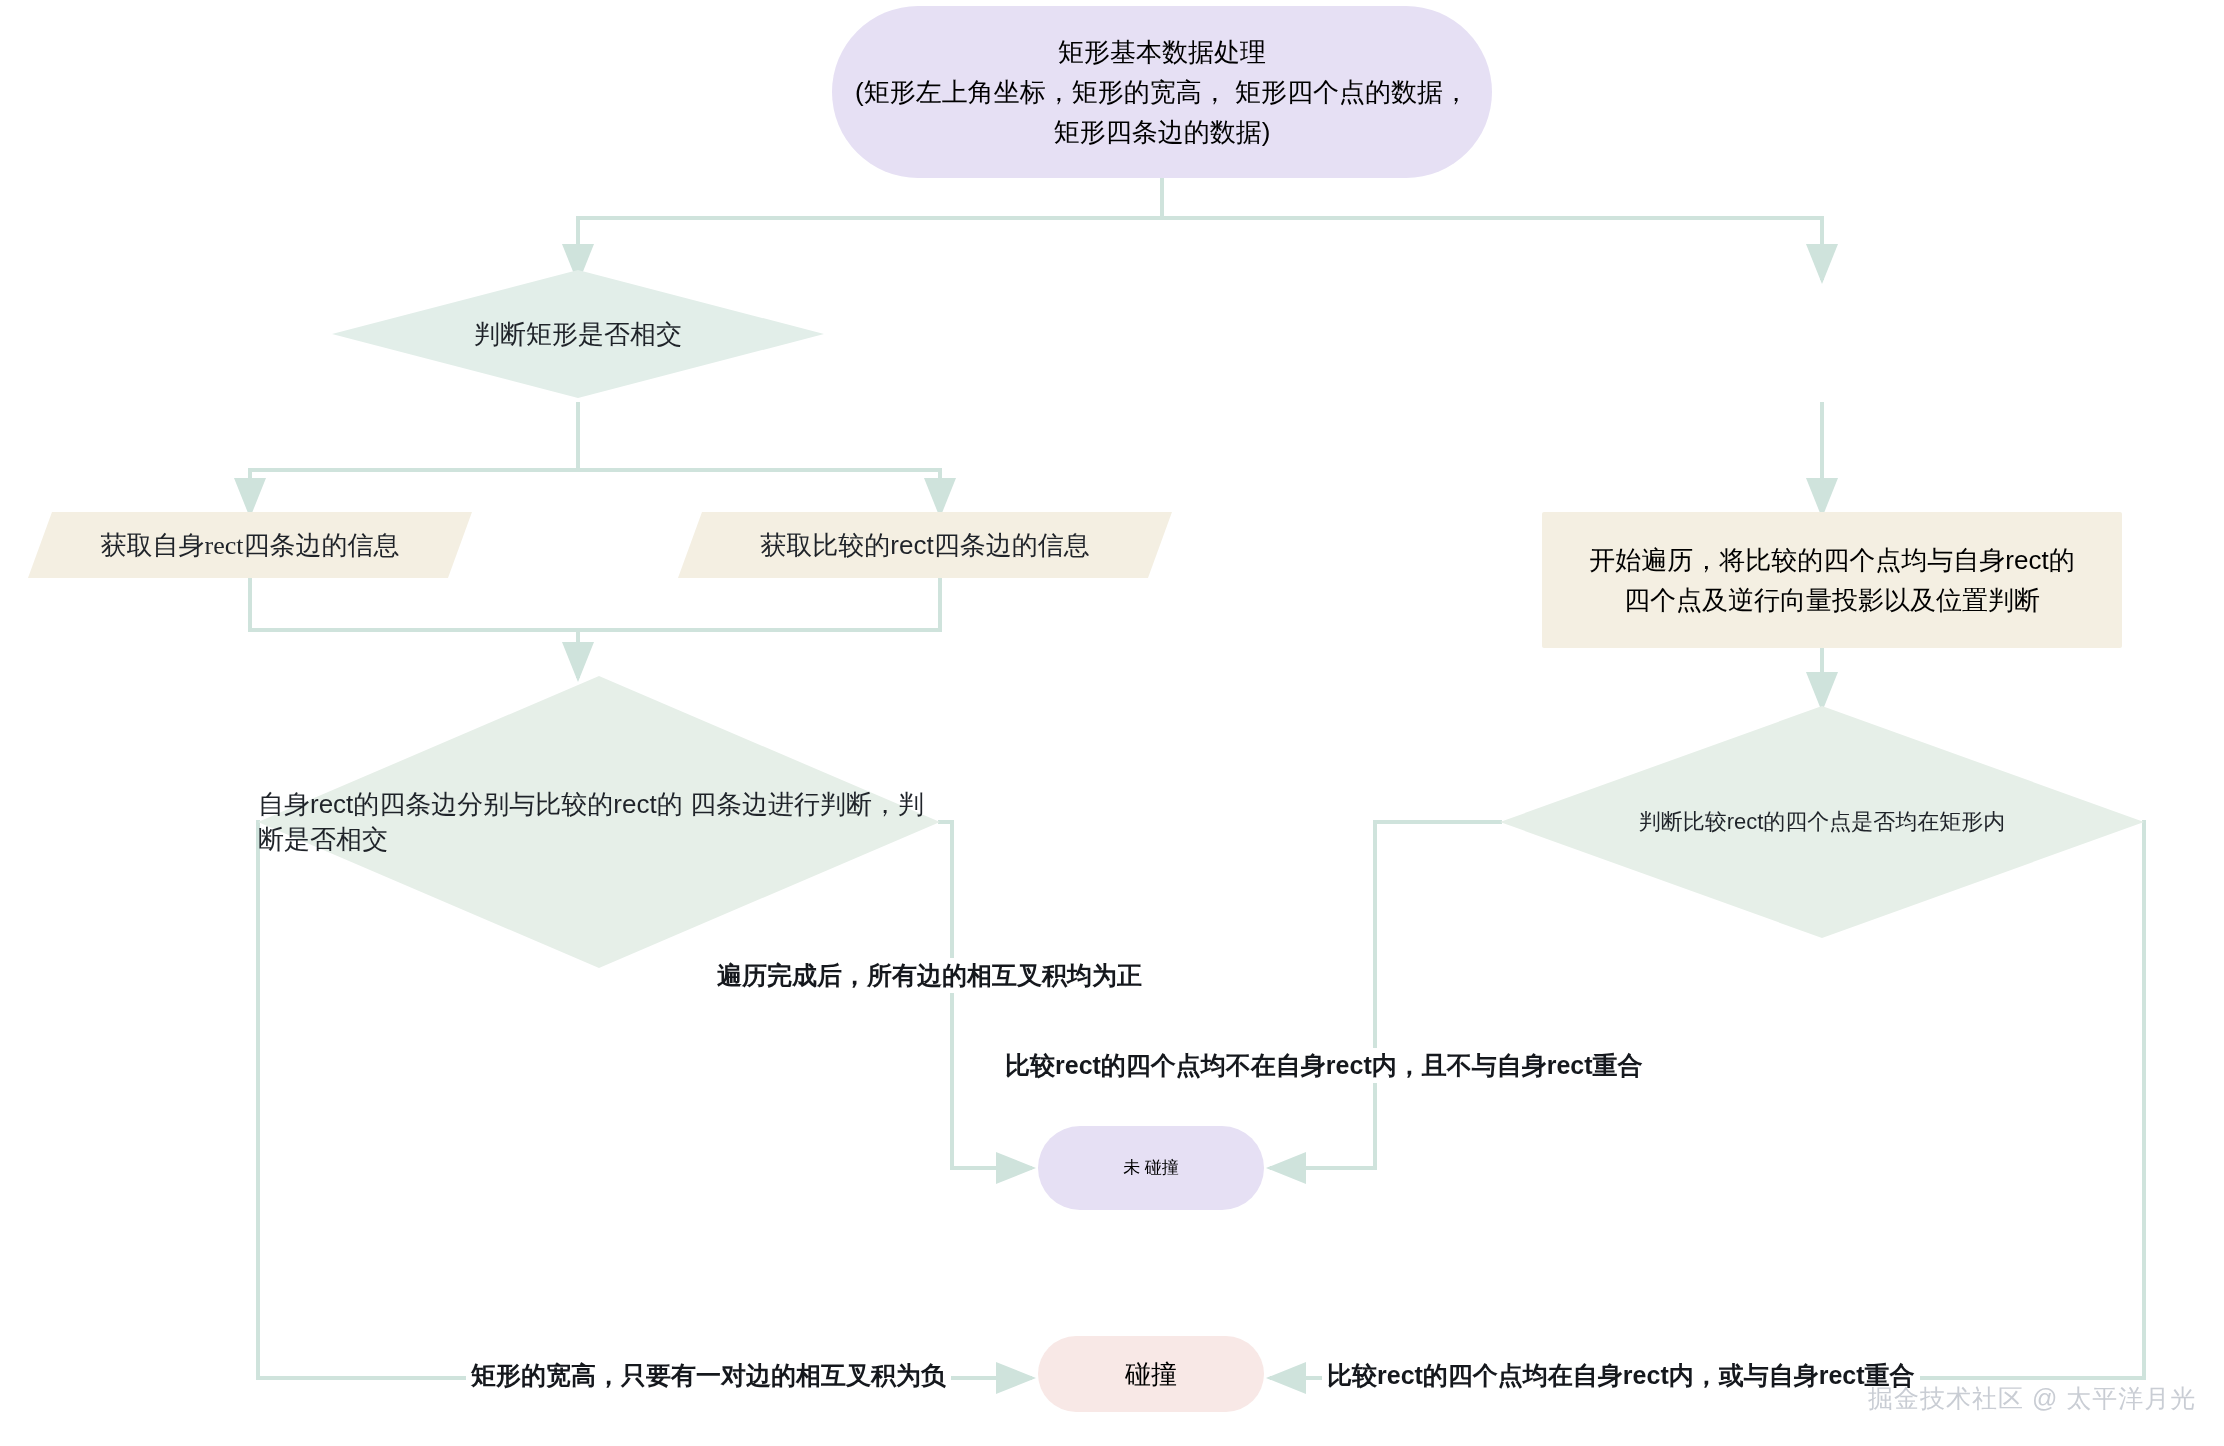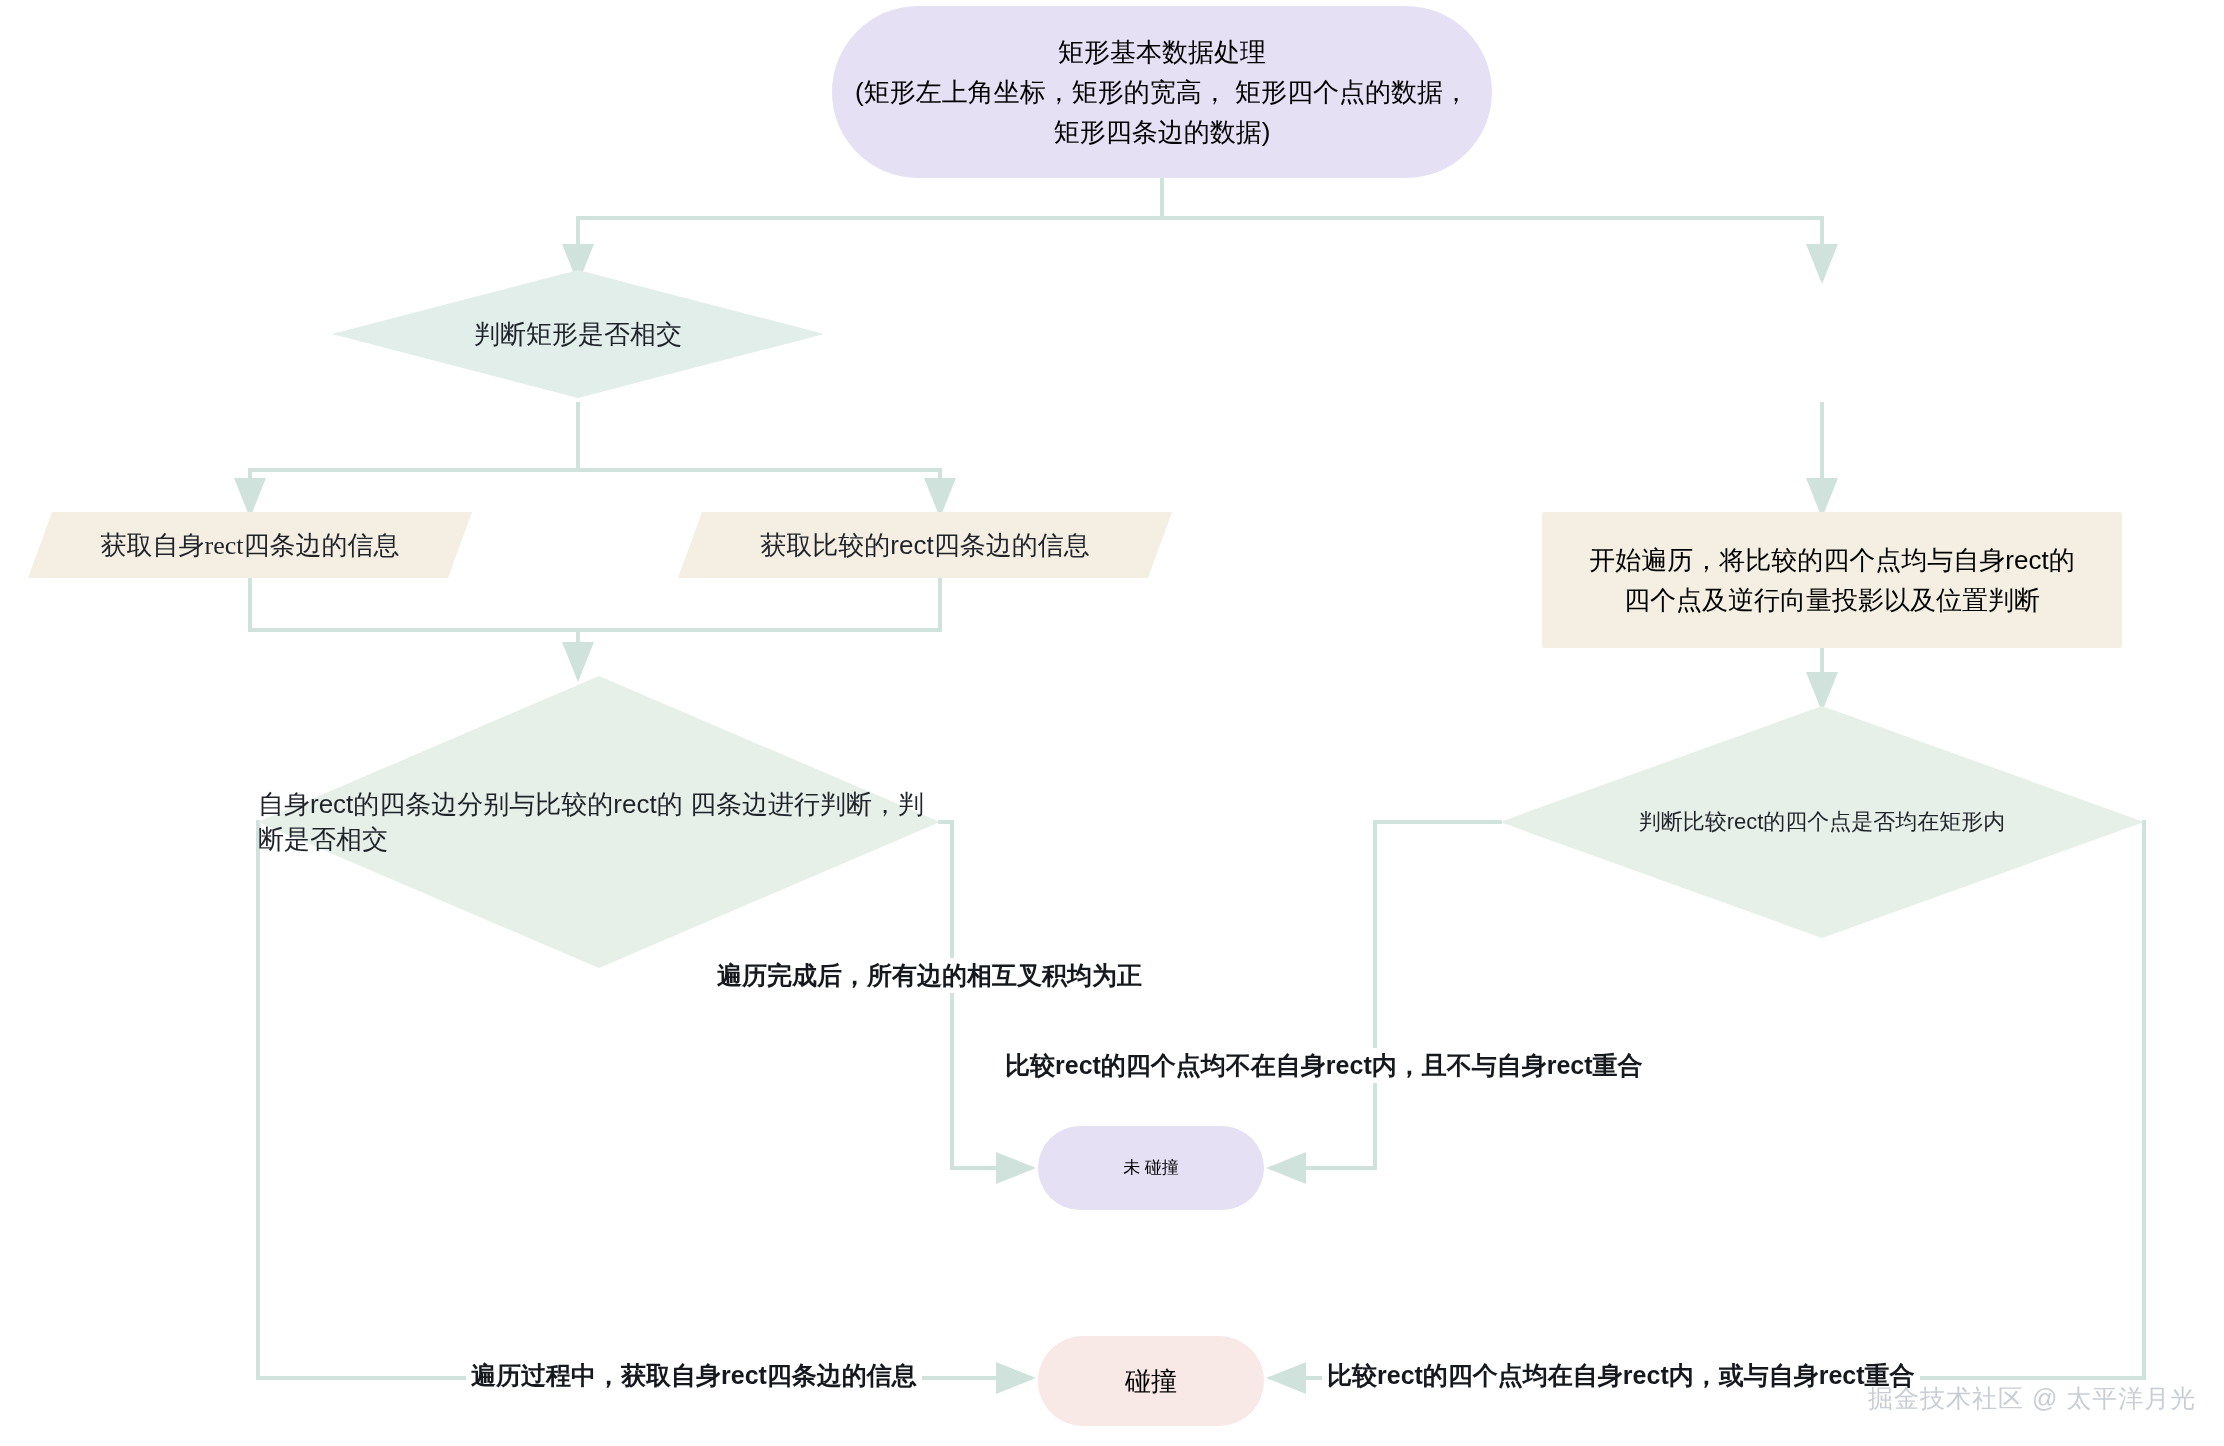--- a/index.html
+++ b/index.html
@@ -187,27 +187,27 @@
 
   <div class="shape-diamond" style="left:1500px; top:706px; width:644px; height:232px;">
     <div class="dbg" style="background:#e6efe8;"></div>
     <div class="txt" style="font-size:22px;">判断比较rect的四个点是否均在矩形内</div>
   </div>
 
   <div class="node shape-stadium" style="left:1038px; top:1126px; width:226px; height:84px; background:#e6e0f4; font-size:17px;">
     <div class="txt">未 碰撞</div>
   </div>
 
-  <div class="node shape-stadium" style="left:1038px; top:1336px; width:226px; height:90px; background:#f8e8e6; font-size:26px;">
+  <div class="node shape-stadium" style="left:1038px; top:1336px; width:226px; height:76px; background:#f8e8e6; font-size:26px;">
     <div class="txt">碰撞</div>
   </div>
 
   <div class="edge-label" style="left:712px; top:958px; font-size:25px;">遍历完成后，所有边的相互叉积均为正</div>
 
   <div class="edge-label" style="left:1000px; top:1048px; font-size:25px;">比较rect的四个点均不在自身rect内，且不与自身rect重合</div>
 
-  <div class="edge-label" style="left:466px; top:1358px; font-size:25px;">遍历过程中，获取自身rect四条边的信息</div>
+  <div class="edge-label" style="left:466px; top:1358px; font-size:25px;">矩形的宽高，只要有一对边的相互叉积为负</div>
 
   <div class="edge-label" style="left:1322px; top:1358px; font-size:25px;">比较rect的四个点均在自身rect内，或与自身rect重合</div>
 
   <div class="watermark" style="left:1868px; top:1382px; font-size:25px;">掘金技术社区 @ 太平洋月光</div>
 
 </div>
 
 </body></html>

